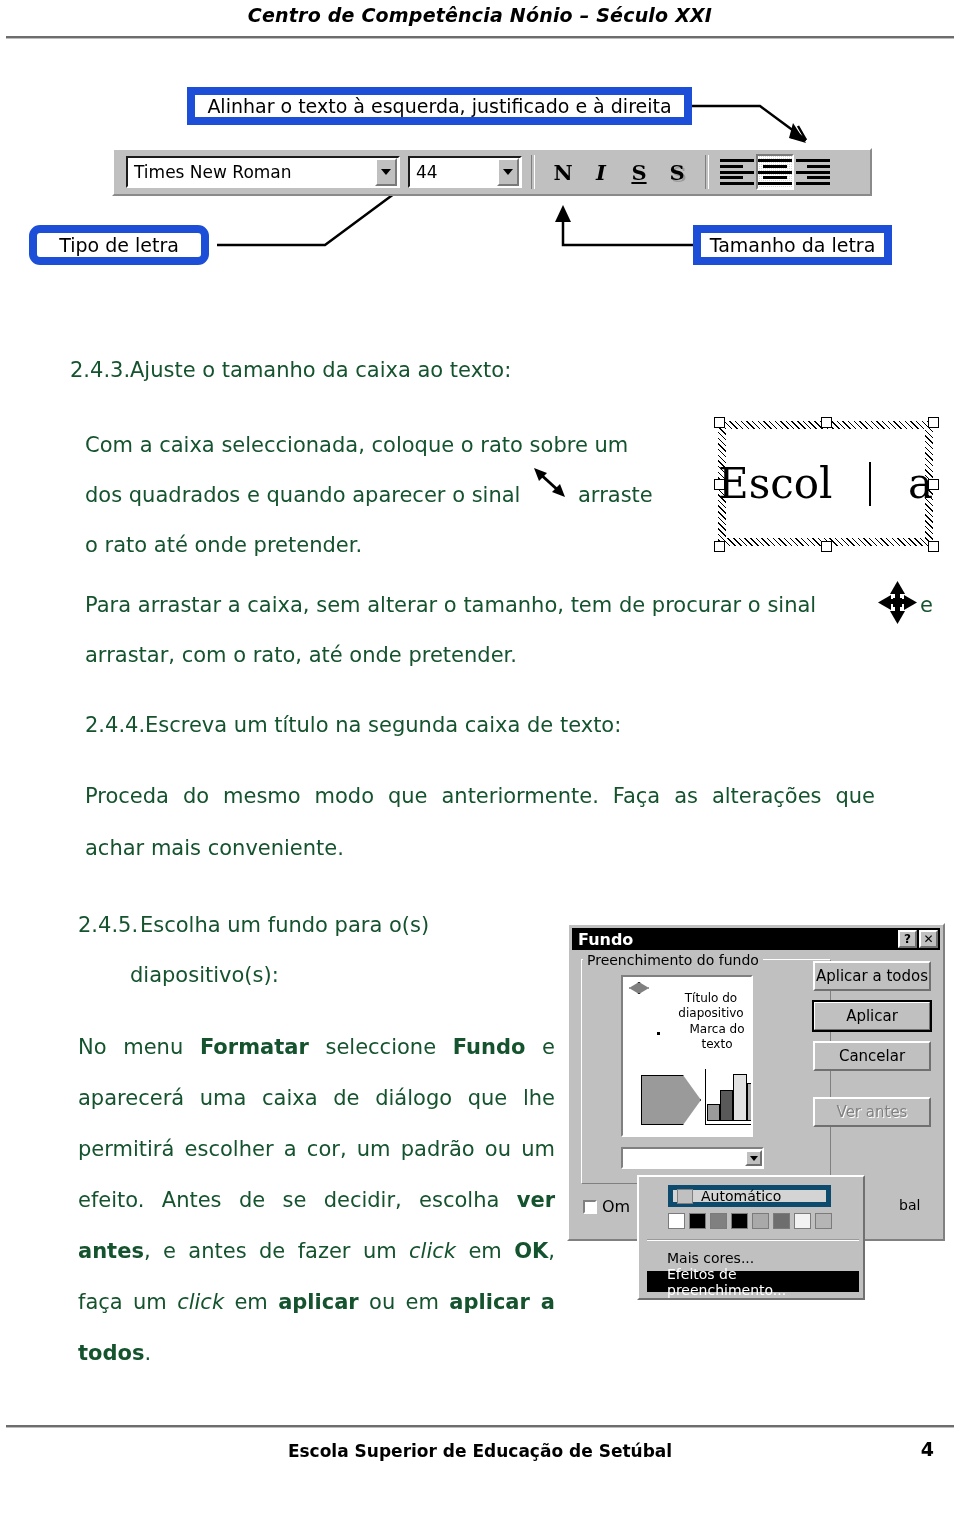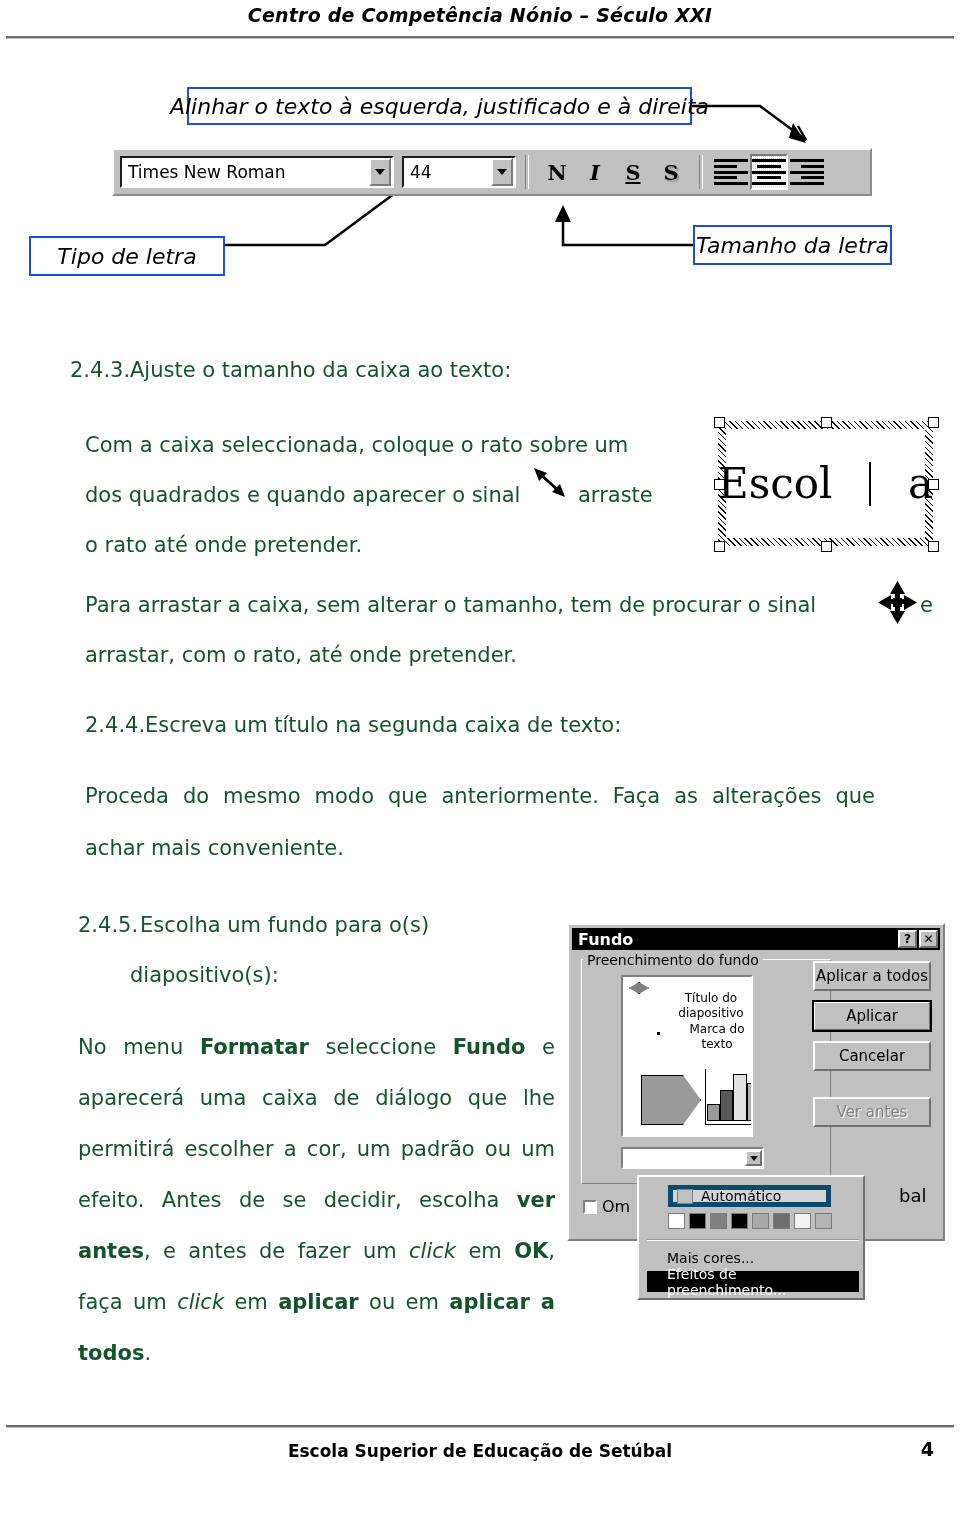--- a/index.html
+++ b/index.html
@@ -22,30 +22,29 @@
   }
   .hdr-rule{
     position:absolute;left:6px;top:36px;width:948px;height:0;
     border-top:2px solid #6d6d6d;
     border-bottom:1px solid #bdbdbd;
   }
 
   
   .callout{
     position:absolute;
-    border:2px solid #1d4ed8;
+    border:8px solid #1d4ed8;
     background:#fff;
     display:flex;align-items:center;justify-content:center;
-    font-size:22px;
+    font-size:19px;
     white-space:nowrap;
     box-sizing:border-box;
-    font-style:italic;
   }
   #callout-align{left:187px;top:87px;width:505px;height:38px;padding:0 12px;}
-  #callout-font {left:29px; top:236px;width:196px;height:40px;}
+  #callout-font {left:29px; top:225px;width:180px;height:40px;border-radius:11px;}
   #callout-size {left:693px;top:225px;width:199px;height:40px;}
 
   
   .lines{position:absolute;left:0;top:0;width:960px;height:300px;pointer-events:none;}
 
   
   .toolbar{
     position:absolute;left:112px;top:148px;width:760px;height:48px;
     background:#c0c0c0;
     border-top:2px solid #ffffff;
@@ -55,21 +54,21 @@
     box-sizing:border-box;
     display:flex;align-items:center;
   }
   .tb-combo{
     background:#fff;
     border:2px inset #9a9a9a;
     border-top-color:#707070;border-left-color:#707070;
     border-right-color:#ffffff;border-bottom-color:#ffffff;
     height:32px;box-sizing:border-box;
     display:flex;align-items:center;
-    margin-left:6px;
+    margin-left:12px;
   }
   .tb-combo .txt{
     flex:1;padding:0 6px;font-size:17px;
     font-family:"DejaVu Sans","Liberation Sans",sans-serif;
     white-space:nowrap;overflow:hidden;
   }
   .tb-arrow{
     width:22px;height:28px;margin:1px;
     background:#c0c0c0;
     border-top:2px solid #fff;border-left:2px solid #fff;
@@ -218,21 +217,21 @@
     border-right:2px solid #707070;border-bottom:2px solid #707070;
     box-sizing:border-box;display:flex;align-items:center;justify-content:center;
   }
   .combo-dlg .ar i{width:0;height:0;border-left:4px solid transparent;border-right:4px solid transparent;border-top:5px solid #000;}
 
   .chk-row{position:absolute;left:14px;top:272px;display:flex;align-items:center;font-size:16px;}
   .chkbox{width:14px;height:14px;background:#fff;
     border-top:2px solid #808080;border-left:2px solid #808080;
     border-right:2px solid #ffffff;border-bottom:2px solid #ffffff;
     box-sizing:border-box;margin-right:5px;}
-  .chk-lbl-r{position:absolute;left:330px;top:260px;font-size:18px;}
+  .chk-lbl-r{position:absolute;left:330px;top:272px;font-size:14px;}
 
   .dbtn{
     position:absolute;right:12px;width:118px;height:30px;
     background:#c0c0c0;
     border-top:2px solid #ffffff;border-left:2px solid #ffffff;
     border-right:2px solid #707070;border-bottom:2px solid #707070;
     box-sizing:border-box;
     display:flex;align-items:center;justify-content:center;
     font-size:15px;
   }

